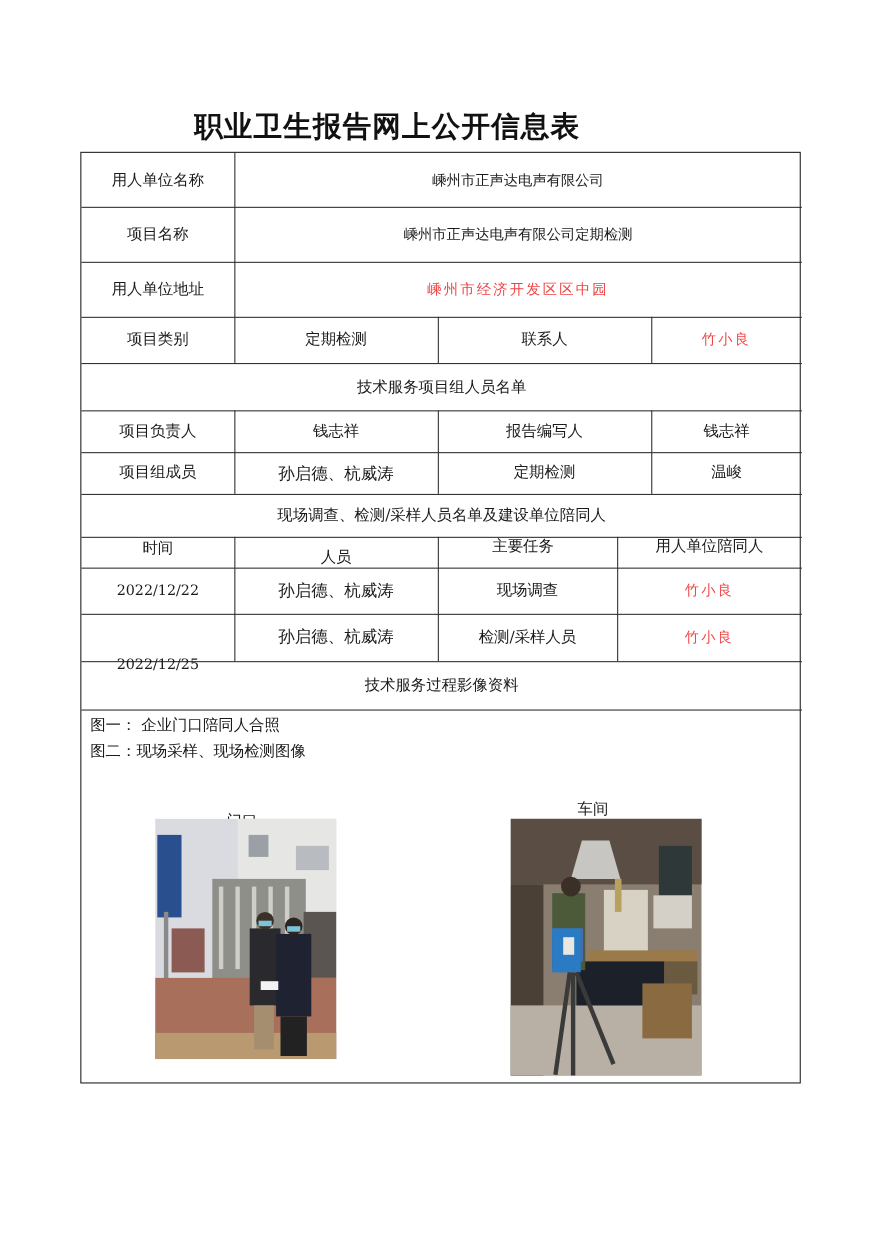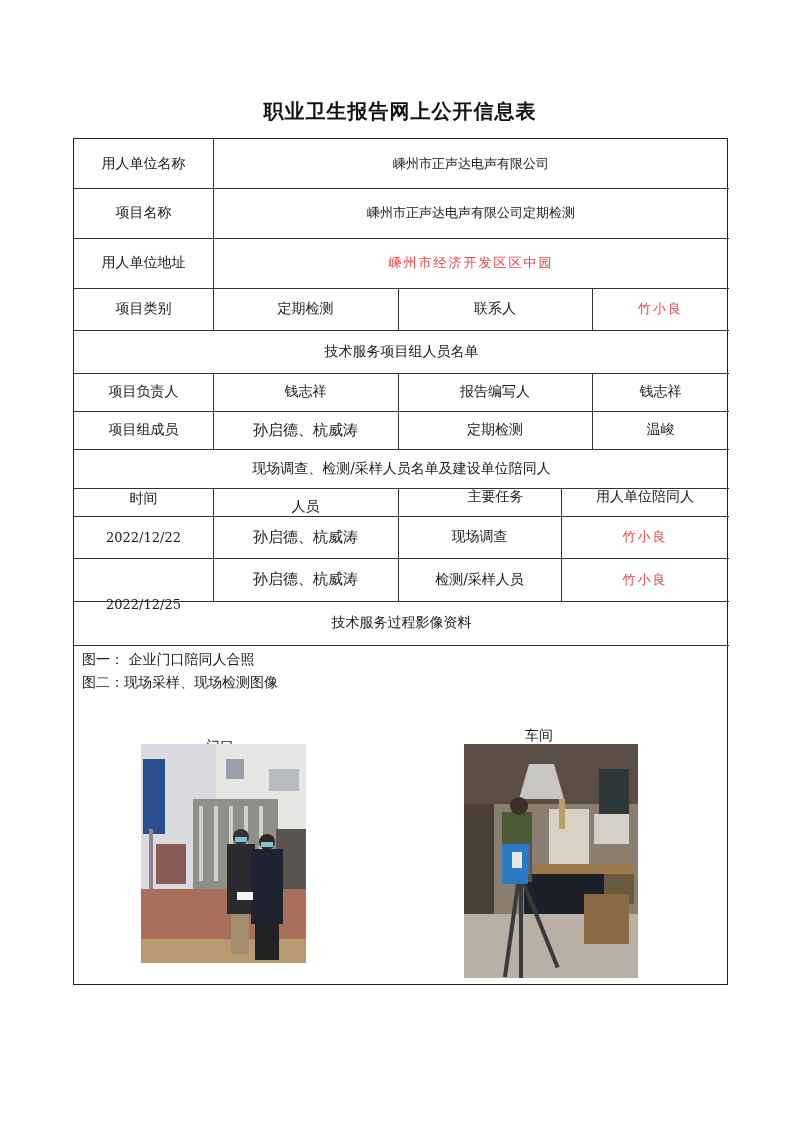--- a/index.html
+++ b/index.html
@@ -3,21 +3,21 @@
   <meta charset="utf-8">
   <style>
     html, body { margin: 0; padding: 0; background: #ffffff; }
     body {
       width: 800px; height: 1131px; position: relative; overflow: hidden;
       font-family: "DejaVu Serif", "Liberation Serif", serif;
       color: #1a1a1a;
     }
     .title {
       position: absolute; left: 0; top: 98px; width: 704px; text-align: center;
-      font-size: 20px; font-weight: bold; letter-spacing: 1px; color: #111; padding-left: 48px;
+      font-size: 26px; font-weight: bold; letter-spacing: 1px; color: #111;
     }
     .sheet {
       position: absolute; left: 73px; top: 138px; width: 655px; height: 847px;
       border: 1.5px solid #222; box-sizing: border-box;
     }
     .cell {
       position: absolute; box-sizing: border-box;
       display: flex; align-items: center; justify-content: center;
       font-size: 14px; text-align: center;
     }
@@ -85,21 +85,21 @@
 
   <div class="cell" style="left:0; top:272px; width:139px; height:38px;">项目组成员</div>
   <div class="cell" style="left:139px; top:272px; width:185px; height:38px; font-size:15px;">孙启德、杭威涛</div>
   <div class="cell" style="left:324px; top:272px; width:194px; height:38px;">定期检测</div>
   <div class="cell" style="left:518px; top:272px; width:137px; height:38px;">温峻</div>
 
   <div class="cell" style="left:0; top:310px; width:655px; height:39px;">现场调查、检测/采样人员名单及建设单位陪同人</div>
 
   <div class="cell" style="left:0; top:349px; width:139px; height:28px; align-items:flex-start; padding-top:2px;">时间</div>
   <div class="cell" style="left:139px; top:349px; width:185px; height:28px; align-items:flex-end; padding-bottom:0;">人员</div>
-  <div class="cell" style="left:340px; top:349px; width:163px; height:28px; align-items:flex-start;">主要任务</div>
+  <div class="cell" style="left:320px; top:349px; width:163px; height:28px; align-items:flex-start;">主要任务</div>
   <div class="cell" style="left:487px; top:349px; width:168px; height:28px; align-items:flex-start;">用人单位陪同人</div>
 
   <div class="cell" style="left:0; top:377px; width:139px; height:42px; font-size:13px;">2022/12/22</div>
   <div class="cell" style="left:139px; top:377px; width:185px; height:42px; font-size:15px;">孙启德、杭威涛</div>
   <div class="cell" style="left:324px; top:377px; width:163px; height:42px;">现场调查</div>
   <div class="cell soft" style="left:487px; top:377px; width:168px; height:42px;">竹小良</div>
 
   <div class="cell" style="left:0; top:412px; width:139px; height:43px; font-size:13px;margin-top:32px;">2022/12/25</div>
   <div class="cell" style="left:139px; top:419px; width:185px; height:43px; font-size:15px;">孙启德、杭威涛</div>
   <div class="cell" style="left:324px; top:419px; width:163px; height:43px;">检测/采样人员</div>

